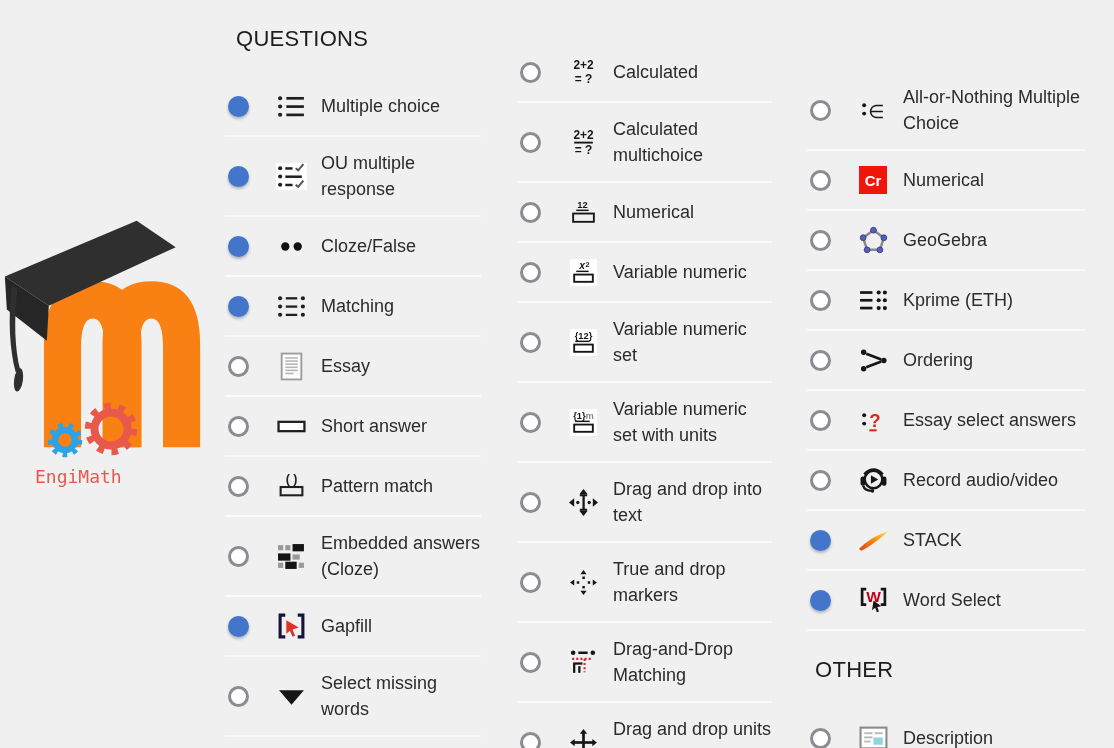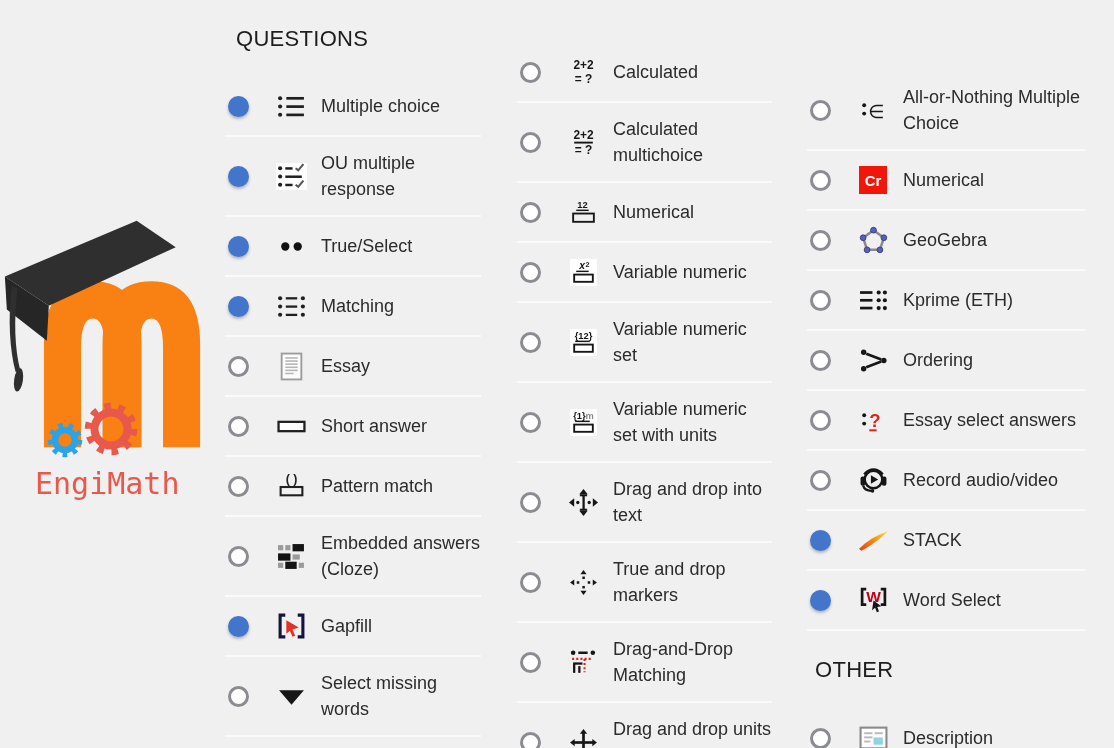--- a/index.html
+++ b/index.html
@@ -5,21 +5,21 @@
   html,body{margin:0;padding:0;}
   body{
     width:1114px;height:748px;position:relative;overflow:hidden;
     background:var(--bg,#f0f0f1);
     font-family:"Liberation Sans",sans-serif;
     color:var(--text,#2b2b2b);
   }
   .logo-area{position:absolute;left:0;top:0;width:220px;height:748px;}
   .moodle-logo{position:absolute;left:0;top:208px;}
   .engimath{position:absolute;left:35px;top:398px;width:140px;}
-  .engimath-text{font-family:"DejaVu Sans Mono",monospace;font-size:30px;color:var(--engi-red,#e8584b);margin-top:2px;letter-spacing:0px;}
+  .engimath-text{font-family:"DejaVu Sans Mono",monospace;font-size:18px;color:var(--engi-red,#e8584b);margin-top:2px;letter-spacing:0px;}
   .col{position:absolute;}
   .col1{left:225px;top:20px;width:256px;}
   .col2{left:517px;top:43px;width:255px;}
   .col3{left:807px;top:71px;width:278px;}
   .col-header{font-size:22px;color:#1d1d1d;letter-spacing:.3px;box-sizing:border-box;}
   .questions-header{height:57px;padding:6px 0 0 11px;}
   .other-header{height:78px;padding:26px 0 0 8px;}
   .row{display:flex;align-items:center;padding:13px 0;border-bottom:2px solid var(--divider,#fafafa);cursor:pointer;}
   .radio{width:21px;height:21px;border-radius:50%;margin-left:3px;flex:none;box-sizing:border-box;}
   .radio.on{background:var(--accent,#4376cb);box-shadow:0 2px 3px rgba(50,60,90,.35);}
@@ -100,21 +100,21 @@
         <span class="qlabel">OU multiple response</span>
       </div>
       <div class="row">
         <span class="radio on"></span>
         <span class="qicon">
           <svg viewBox="0 0 28 24" width="29" height="25">
             <circle cx="8" cy="12" r="4" fill="#111"></circle>
             <circle cx="20" cy="12" r="4" fill="#111"></circle>
           </svg>
         </span>
-        <span class="qlabel">True/Select</span>
+        <span class="qlabel">Cloze/False</span>
       </div>
       <div class="row">
         <span class="radio on"></span>
         <span class="qicon">
           <svg viewBox="0 0 28 24" width="29" height="25">
             <g fill="#1f1f1f">
               <circle cx="3" cy="4" r="2"></circle>
               <circle cx="3" cy="12" r="2"></circle>
               <circle cx="3" cy="20" r="2"></circle>
               <rect x="8.5" y="3" width="11" height="2.2"></rect>

